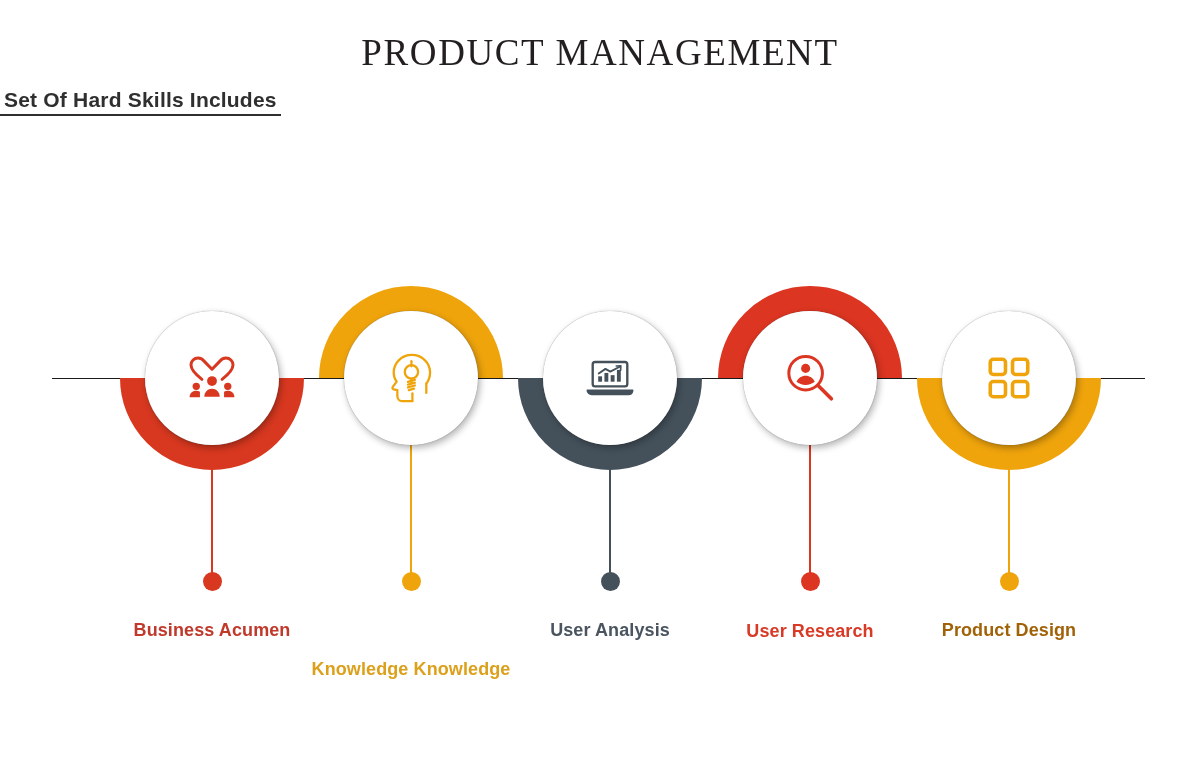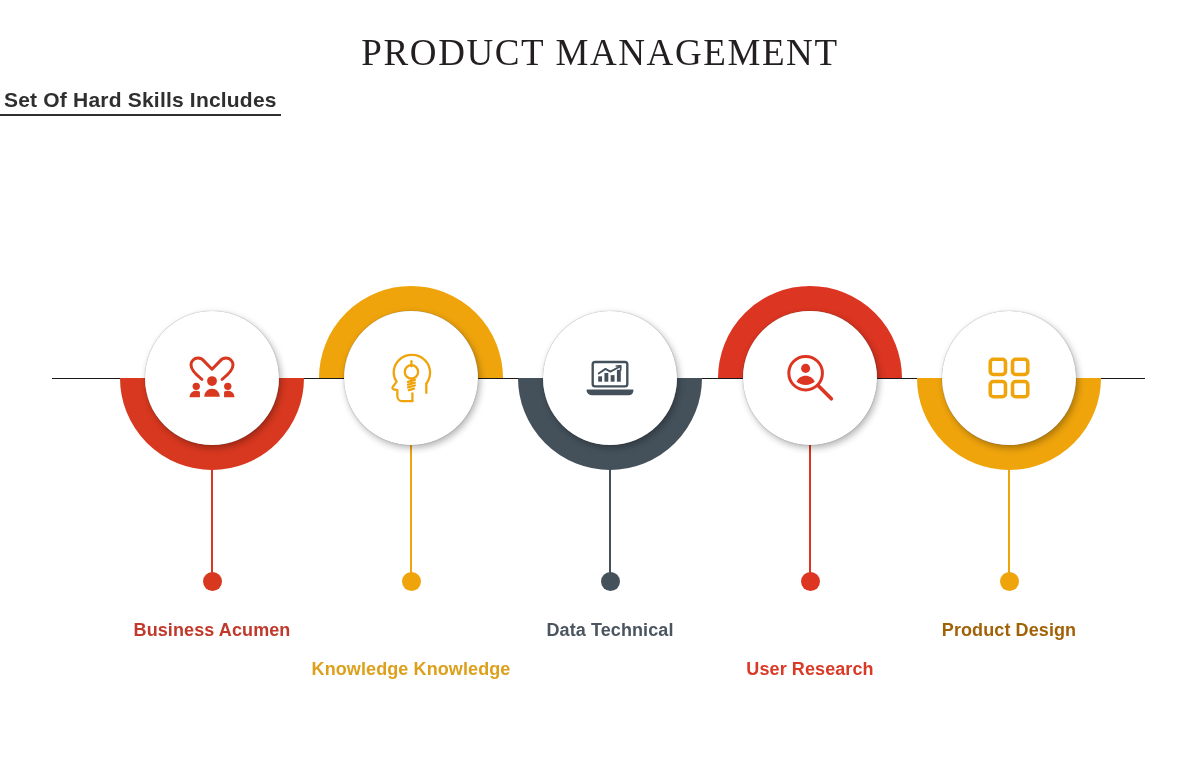--- a/index.html
+++ b/index.html
@@ -236,18 +236,18 @@
       <rect x="8" y="36.5" width="19.5" height="19.5" rx="4"></rect>
       <rect x="36.5" y="36.5" width="19.5" height="19.5" rx="4"></rect>
     </svg>
           </div>
         </div>
       </div>
     </div>
   <div id="labels-layer">
       <div class="node-label" style="left: 212px; top: 620px; color: rgb(192, 57, 43);">Business Acumen</div>
       <div class="node-label" style="left: 411px; top: 659px; color: rgb(220, 160, 27);">Knowledge Knowledge</div>
-      <div class="node-label" style="left: 610px; top: 620px; color: rgb(74, 85, 96);">Data Technical</div>
-      <div class="node-label" style="left: 810px; top: 659px; color: rgb(217, 58, 38);">User Research</div>
+      <div class="node-label" style="left: 610px; top: 620px; color: rgb(74, 85, 96);">User Analysis</div>
+      <div class="node-label" style="left: 810px; top: 621px; color: rgb(217, 58, 38);">User Research</div>
       <div class="node-label" style="left: 1009px; top: 620px; color: #a16207;">Product Design</div>
     </div>
 
 </div>
 
 </body></html>

